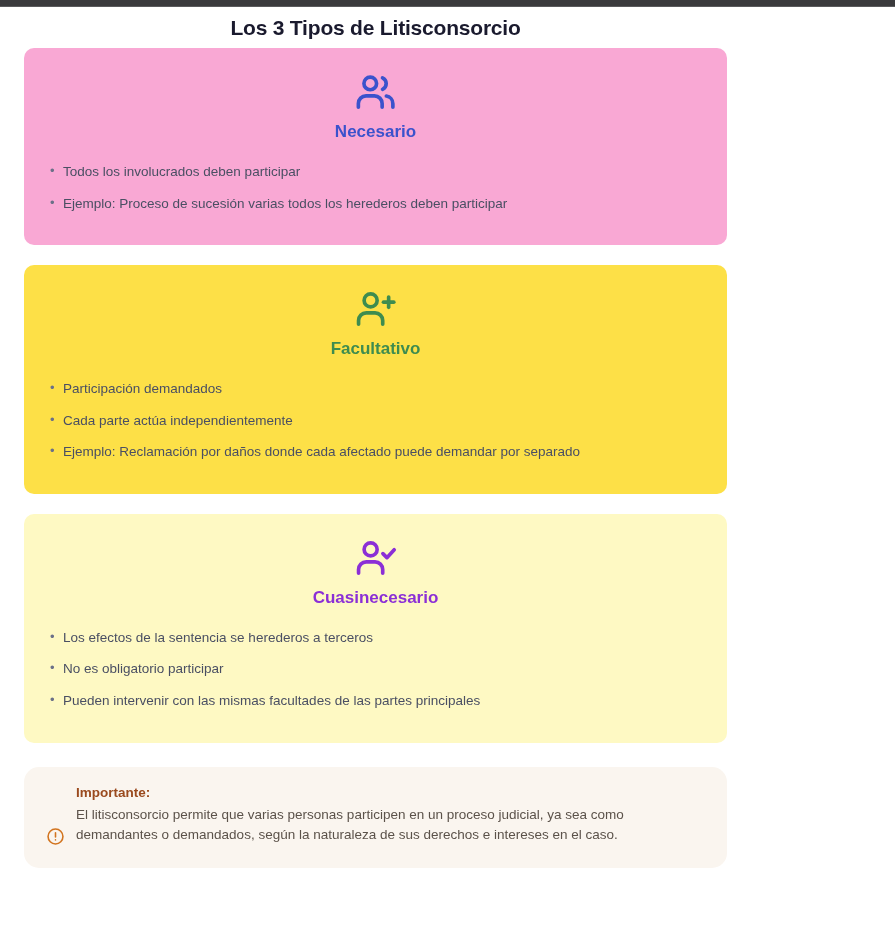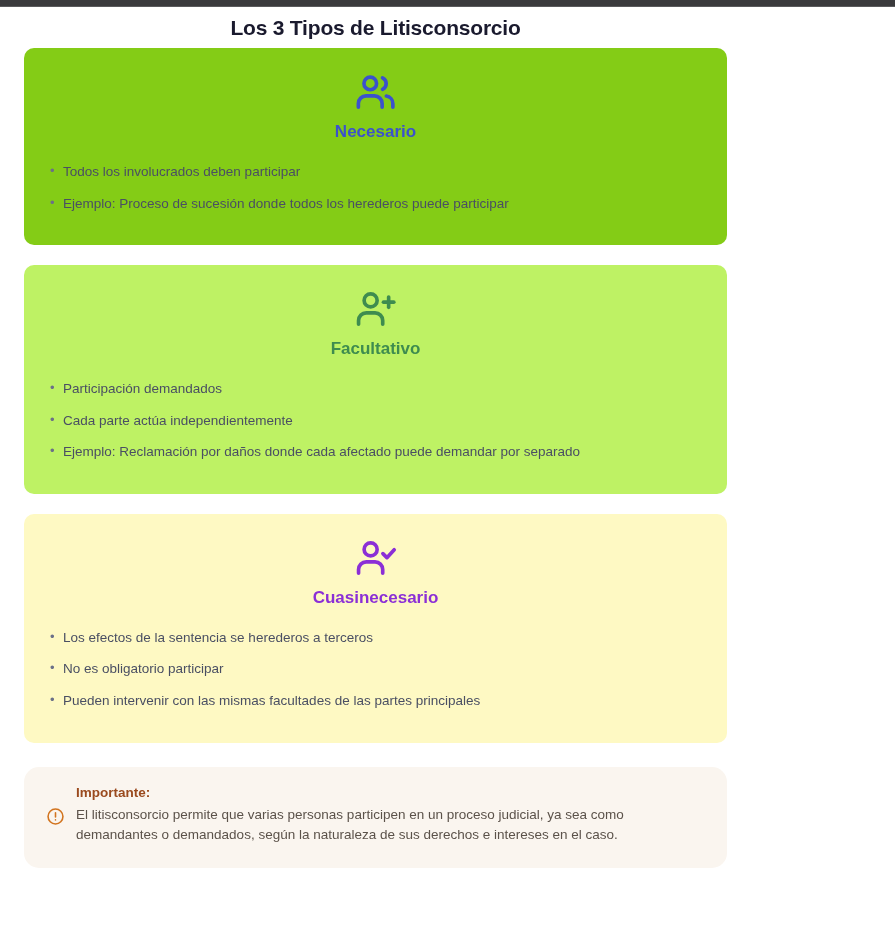--- a/index.html
+++ b/index.html
@@ -39,22 +39,22 @@
     flex-direction: column;
     gap: 20px;
   }
 
   .card {
     border-radius: 10px;
     padding: 22px 26px 26px 26px;
     position: relative;
   }
 
-  .card-necesario    { background: #84cc16; }
-  .card-facultativo  { background: #bef264; }
+  .card-necesario    { background: #f9a8d4; }
+  .card-facultativo  { background: #fde047; }
   .card-cuasi        { background: #fef9c3; }
 
   .card-icon {
     display: block;
     margin: 0 auto 6px auto;
     width: 46px;
     height: 46px;
   }
 
   .card-title {
@@ -90,21 +90,21 @@
     font-size: 13px;
   }
 
   .note {
     margin-top: 24px;
     background: #faf5ef;
     border-radius: 15px;
     padding: 18px 22px 22px 22px;
     display: flex;
     gap: 11px;
-    align-items: center;
+    align-items: flex-end;
   }
 
   .note-icon {
     width: 19px;
     height: 19px;
     flex: 0 0 19px;
     margin-top: 2px;
   }
 
   .note-body { flex: 1 1 auto; }
@@ -137,21 +137,21 @@
     <div class="card card-necesario">
       <svg class="card-icon" viewBox="0 0 24 24" fill="none" stroke="#3b52cc" stroke-width="1.9" stroke-linecap="round" stroke-linejoin="round">
         <circle cx="9" cy="7" r="3.3"></circle>
         <path d="M2.8 19.4v-1.9a4 4 0 0 1 4-4h4.4a4 4 0 0 1 4 4v1.9"></path>
         <path d="M15.4 4.1a3.3 3.3 0 0 1 0 6"></path>
         <path d="M17.4 13.6a4 4 0 0 1 3.4 3.95v1.85"></path>
       </svg>
       <div class="card-title title-necesario">Necesario</div>
       <ul class="bullets">
         <li>Todos los involucrados deben participar</li>
-        <li>Ejemplo: Proceso de sucesión donde todos los herederos puede participar</li>
+        <li>Ejemplo: Proceso de sucesión varias todos los herederos deben participar</li>
       </ul>
     </div>
 
     <div class="card card-facultativo">
       <svg class="card-icon" viewBox="0 0 24 24" fill="none" stroke="#3e8c4f" stroke-width="1.9" stroke-linecap="round" stroke-linejoin="round">
         <circle cx="9.2" cy="7" r="3.4"></circle>
         <path d="M2.9 19.4v-1.9a4 4 0 0 1 4-4h4.6a4 4 0 0 1 4 4v1.9"></path>
         <path d="M18.6 5.2v5.4"></path>
         <path d="M15.9 7.9h5.4"></path>
       </svg>

